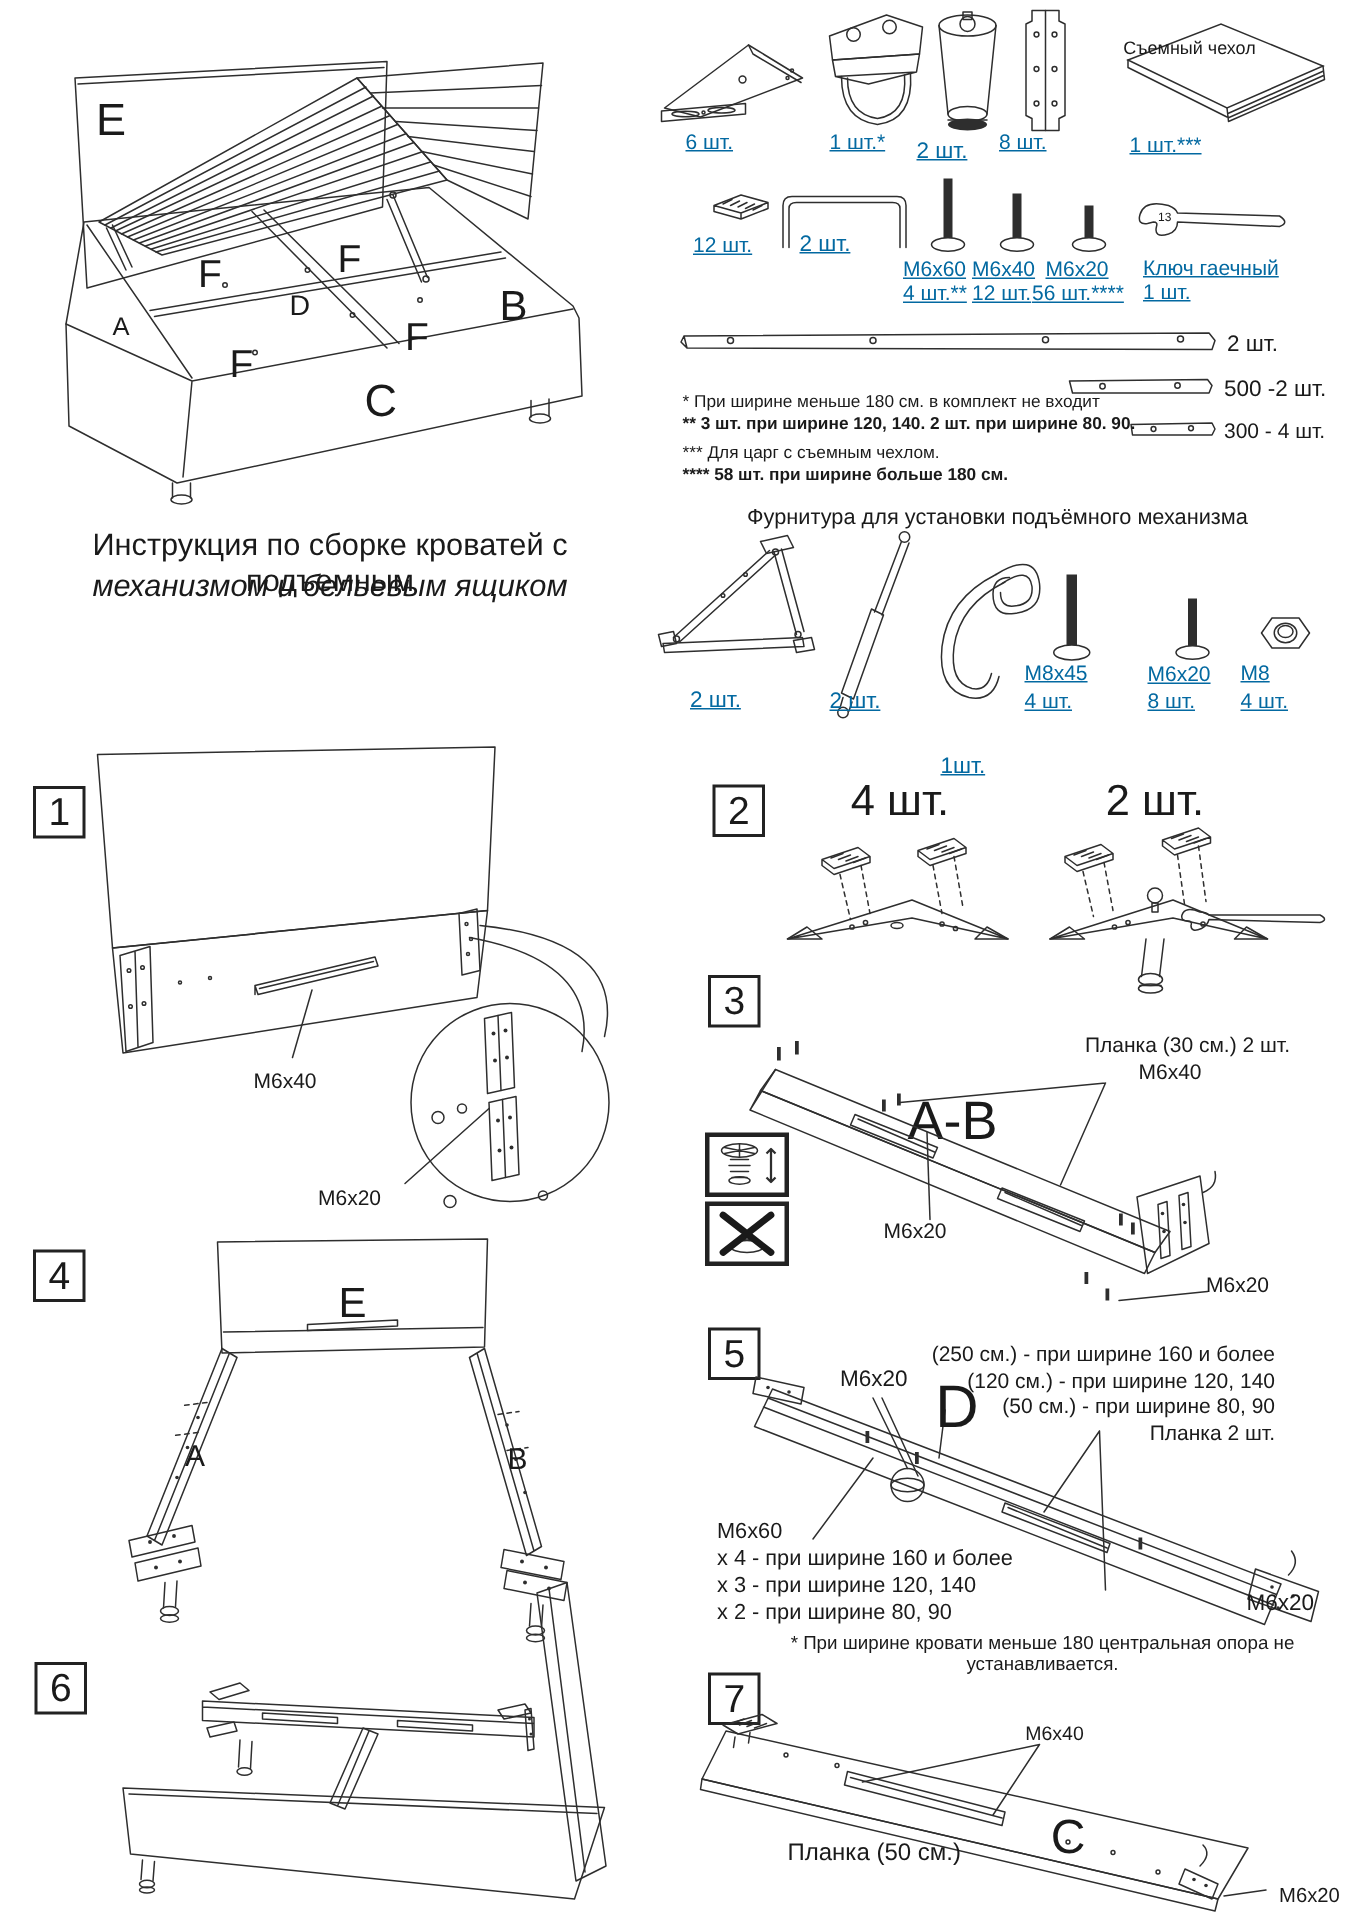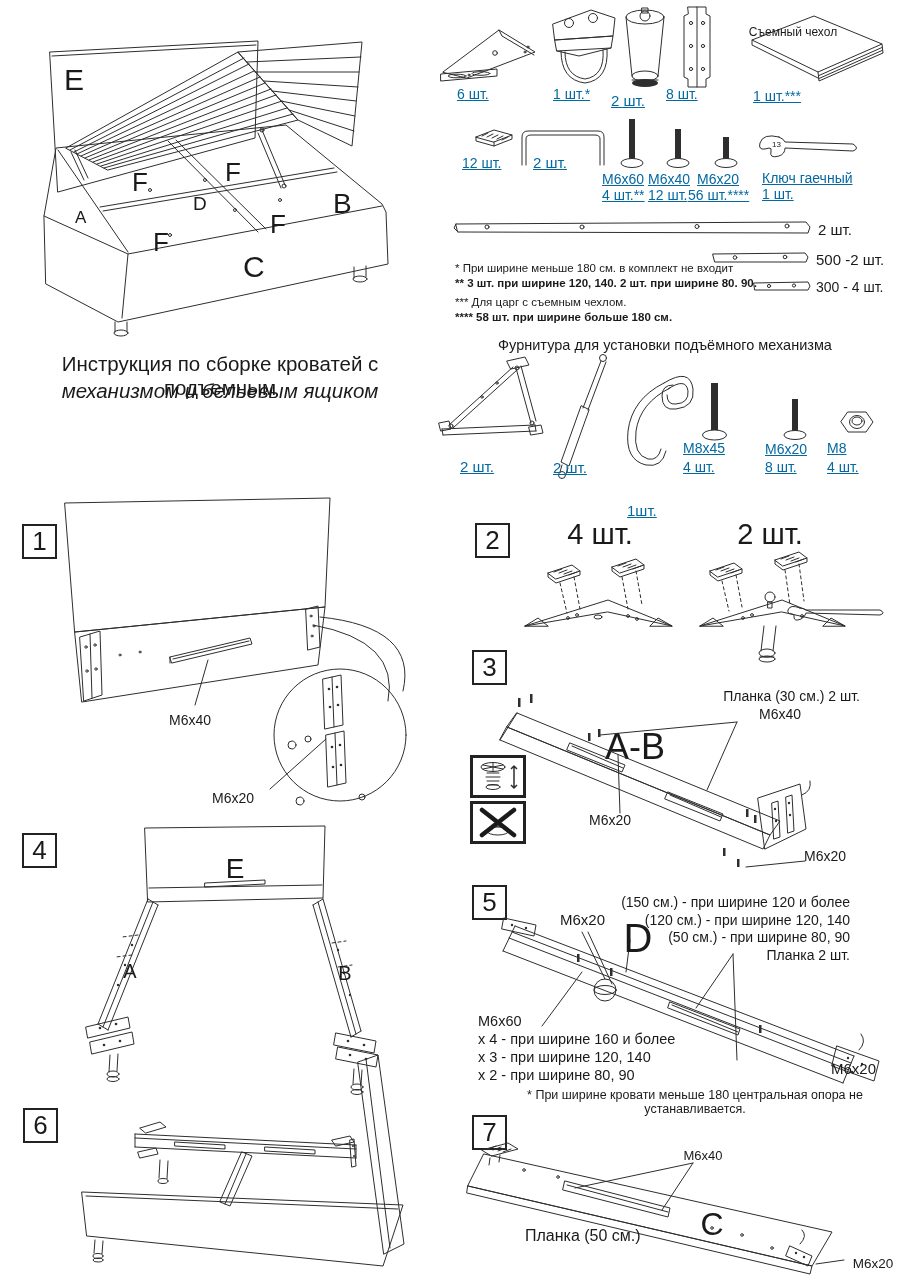--- a/index.html
+++ b/index.html
@@ -509,21 +509,21 @@
         <rect x="299" y="145" width="2.5" height="8"></rect>
       </g>
     <path class="s" d="M122,52 L145,99 M128,52 L152,104"></path>
     <path class="s" d="M170,60 L166,92"></path>
     <path class="s" d="M273,74 L236,128 M273,74 L277,180"></path>
     <path class="s" d="M82,146 L122,92"></path>
   </svg>
   <div class="lbl" style="left:545px;top:911px;width:75px;font-size:15px;">M6x20</div>
   <div class="abs" style="left:608px;top:916px;width:60px;text-align:center;font-size:40px;font-weight:500;">D</div>
   <div class="abs" style="left:585px;top:894px;width:265px;text-align:right;font-size:14px;line-height:17.5px;">
-    <div>(150 см.) - при ширине 120 и более</div>
+    <div>(250 см.) - при ширине 160 и более</div>
     <div>(120 см.) - при ширине 120, 140</div>
     <div>(50 см.) - при ширине 80, 90</div>
     <div>Планка 2 шт.</div>
   </div>
   <div class="abs" style="left:478px;top:1012px;width:260px;font-size:14.5px;line-height:18px;">
     <div>M6x60</div>
     <div>x 4 - при ширине 160 и более</div>
     <div>x 3 - при ширине 120, 140</div>
     <div>x 2 - при ширине 80, 90</div>
   </div>

